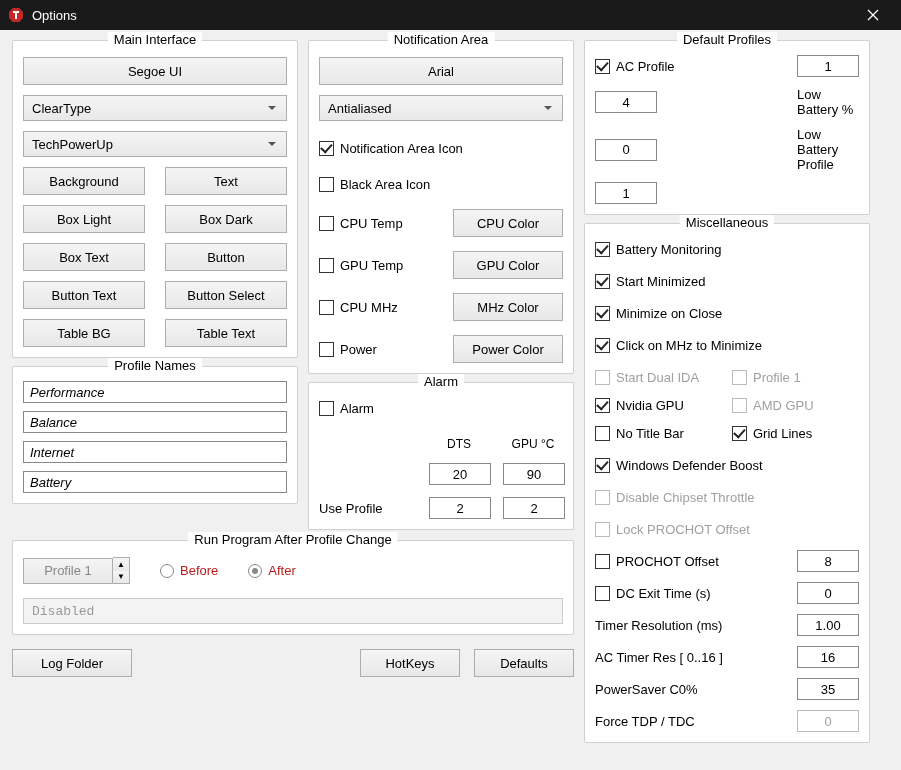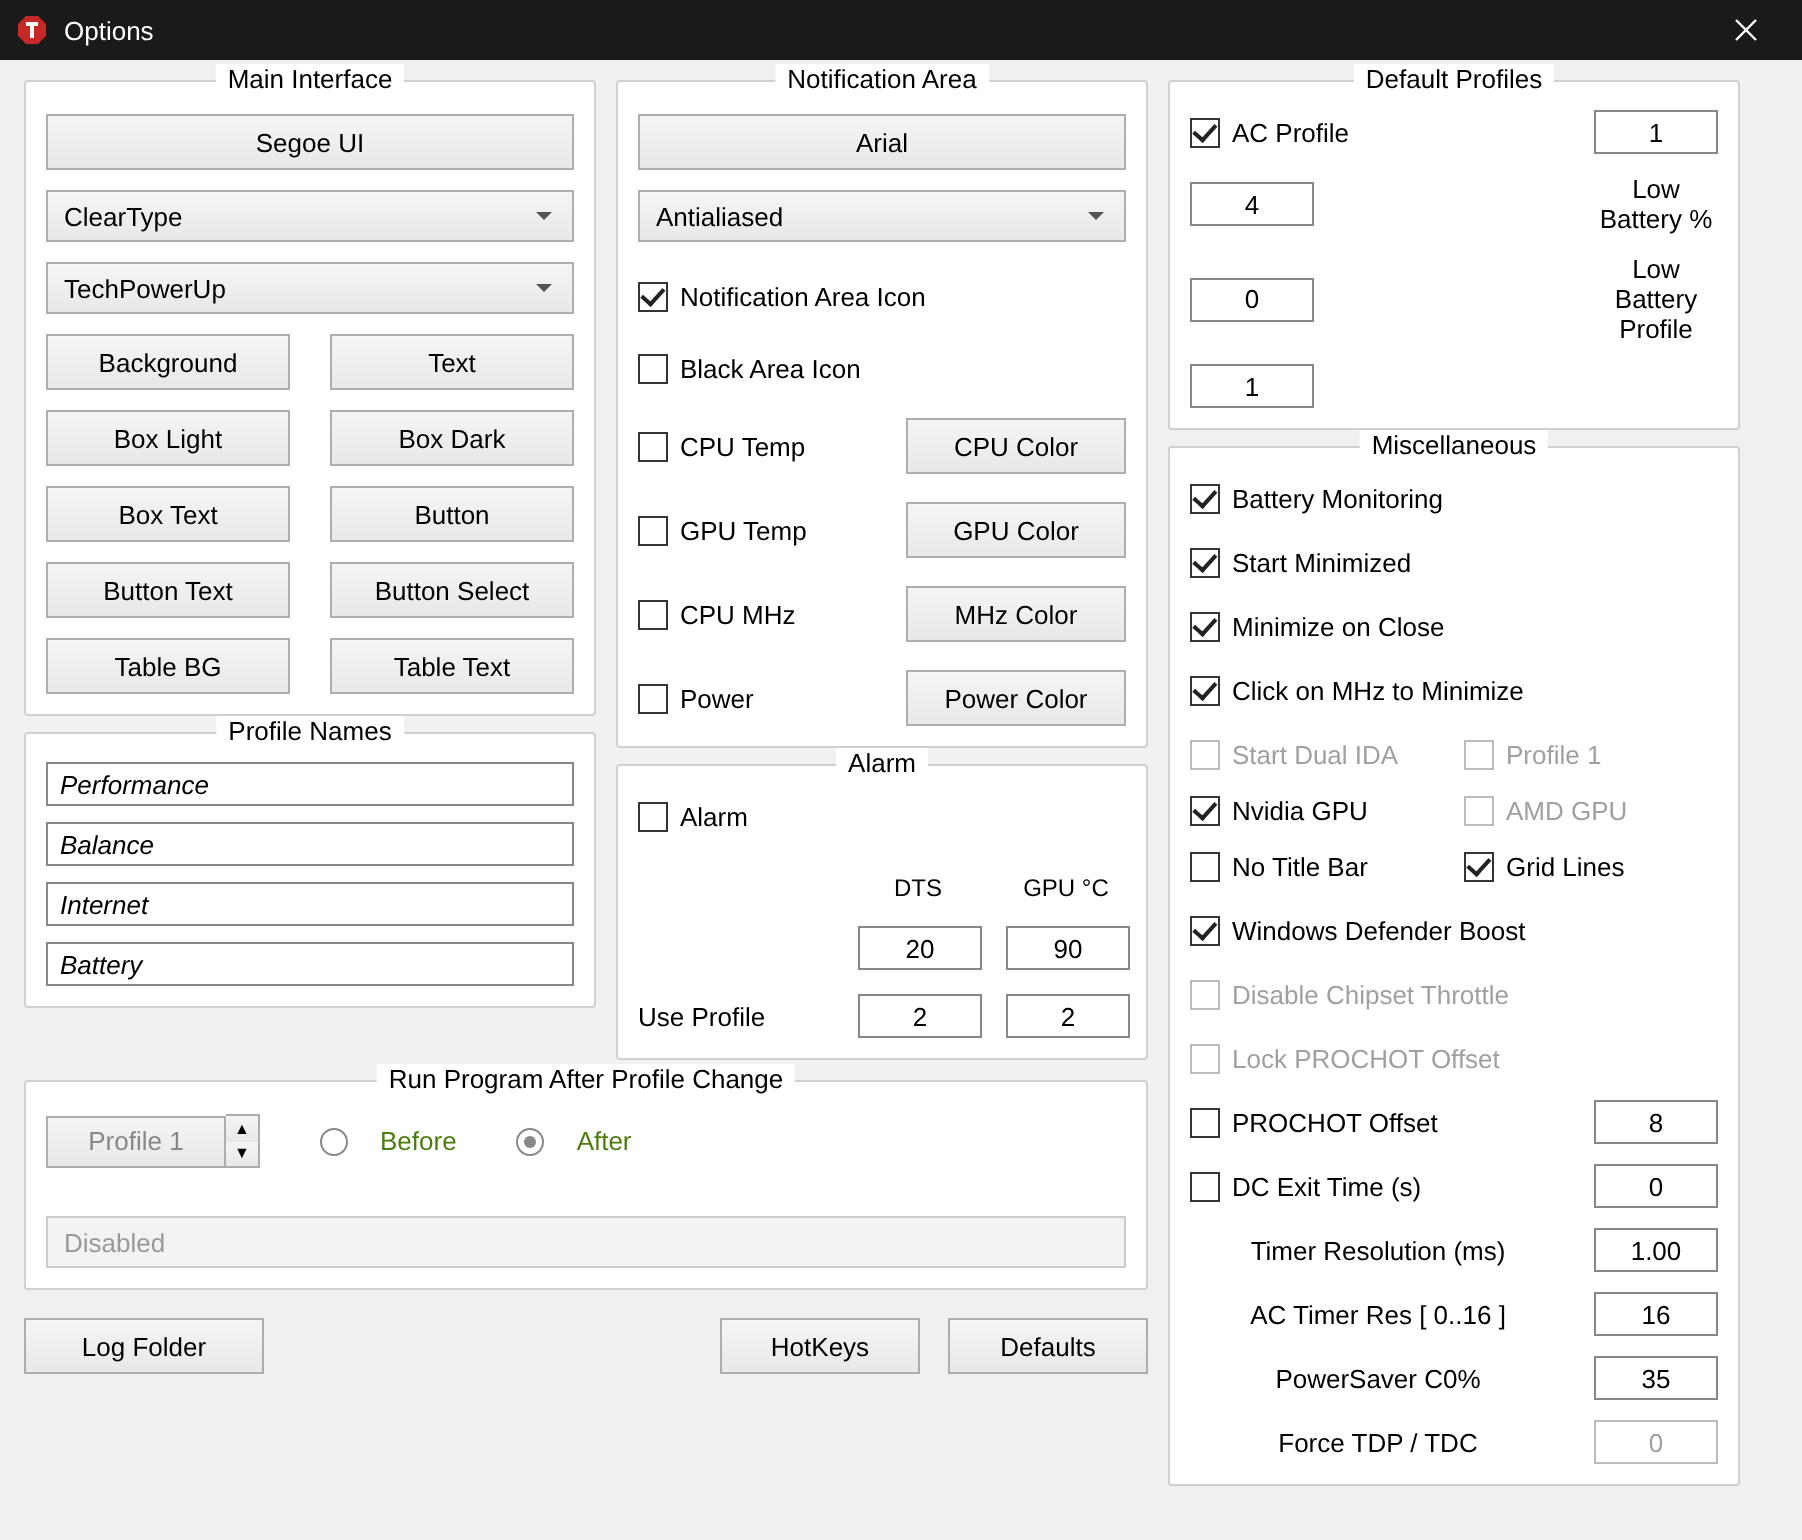--- a/index.html
+++ b/index.html
@@ -5,21 +5,21 @@
 * { box-sizing: border-box; margin: 0; padding: 0; font-family: "Segoe UI", Tahoma, sans-serif; font-size: 13px; }
 body { background: #f0f0f0; width: 901px; height: 770px; overflow: hidden; }
 .titlebar { height: 30px; background: #1a1a1a; color: #fff; display: flex; align-items: center; padding: 0 8px; }
 .titlebar-icon { width: 16px; height: 16px; margin-right: 8px; display: flex; align-items: center; justify-content: center; }
 .titlebar-title { flex: 1; }
 .titlebar-close { width: 40px; height: 30px; display: flex; align-items: center; justify-content: center; color: #fff; }
 .body { padding: 10px 12px; display: flex; gap: 10px; }
 .col { display: flex; flex-direction: column; gap: 8px; }
 .col1 { width: 286px; }
 .col2 { width: 266px; }
-.col3 { width: 286px; text-align: center; }
+.col3 { width: 286px; }
 .group { border: 1px solid #d0d0d0; border-radius: 2px; padding: 10px; position: relative; background: #fff; }
 .group-title { position: absolute; top: -9px; left: 50%; transform: translateX(-50%); background: #f0f0f0; padding: 0 6px; font-size: 13px; background: #fff; white-space: nowrap; }
 .btn { height: 26px; background: linear-gradient(#f5f5f5,#e8e8e8); border: 1px solid #adadad; display: flex; align-items: center; justify-content: center; cursor: pointer; }
 .btn-wide { width: 100%; height: 28px; }
 .select { height: 26px; width: 100%; border: 1px solid #adadad; background: linear-gradient(#f5f5f5,#e8e8e8); display: flex; align-items: center; padding: 0 8px; position: relative; cursor: pointer; }
 .select::after { content:""; position:absolute; right:10px; top:50%; margin-top:-2px; border:4px solid transparent; border-top-color:#555; }
 .btn-grid { display: grid; grid-template-columns: 1fr 1fr; gap: 10px 20px; margin-top: 10px; }
 .btn-grid .btn { height: 28px; }
 .check-row { display: flex; align-items: center; gap: 6px; height: 22px; }
 .chk { width: 15px; height: 15px; border: 1px solid #333; display: inline-flex; align-items: center; justify-content: center; background: #fff; flex-shrink: 0; }
@@ -36,22 +36,22 @@
 .na-row .btn { width: 110px; height: 28px; }
 .alarm-table { display: grid; grid-template-columns: 1fr 60px 60px; gap: 12px 14px; margin-top: 18px; align-items: center; }
 .alarm-table .hdr { text-align: center; font-size: 12px; }
 .spinner-wrap { display: flex; align-items: center; gap: 0; }
 .spinner-btn { width: 90px; height: 26px; background: linear-gradient(#f5f5f5,#e8e8e8); border:1px solid #adadad; display:flex; align-items:center; justify-content:center; color:#888; }
 .spinner-arrows { display:flex; flex-direction:column; border:1px solid #adadad; border-left:none; }
 .spinner-arrows span { width:16px; height:12.5px; display:flex; align-items:center; justify-content:center; font-size:8px; background:linear-gradient(#f5f5f5,#e8e8e8); }
 .radio { width:14px; height:14px; border:1px solid #888; border-radius:50%; display:inline-flex; align-items:center; justify-content:center; }
 .radio.checked::after { content:""; width:6px; height:6px; border-radius:50%; background:#888; }
 .run-row { display:flex; align-items:center; gap: 30px; margin-top:6px; }
-.run-row .radio-wrap { display:flex; align-items:center; gap:16px; color:#4d7c0f;justify-content:center; }
-.disabled-input { height:26px; border:1px solid #ccc; background:#f3f3f3; color:#999; display:flex; align-items:center; padding:0 8px; width:100%; margin-top:24px; }
+.run-row .radio-wrap { display:flex; align-items:center; gap:6px; color:#b91c1c;justify-content:center; }
+.disabled-input { height:26px; border:1px solid #ccc; background:#f3f3f3; color:#999; display:flex; align-items:center; padding:0 8px; width:100%; margin-top:14px;font-family:Liberation Mono, monospace; }
 .dp-grid { display:grid; grid-template-columns: 1fr 62px; gap: 10px 14px; align-items:center; }
 .misc-checks { display:flex; flex-direction:column; gap:10px; }
 .misc-two { display:grid; grid-template-columns: 1fr 1fr; gap: 6px 10px; }
 .misc-lower { display:grid; grid-template-columns: 1fr 62px; gap: 10px 14px; align-items:center; margin-top:10px; }
 .bottom-buttons { display:flex; gap: 14px; align-items:center; margin-top: 4px; }
 .bottom-buttons .btn { width: 120px; height: 28px; }
 .bottom-buttons .spacer { flex:1; }
 .left-stack { display:flex; flex-direction:column; gap:10px; }
 .stack-2col { display:flex; gap:10px; }
 </style>

